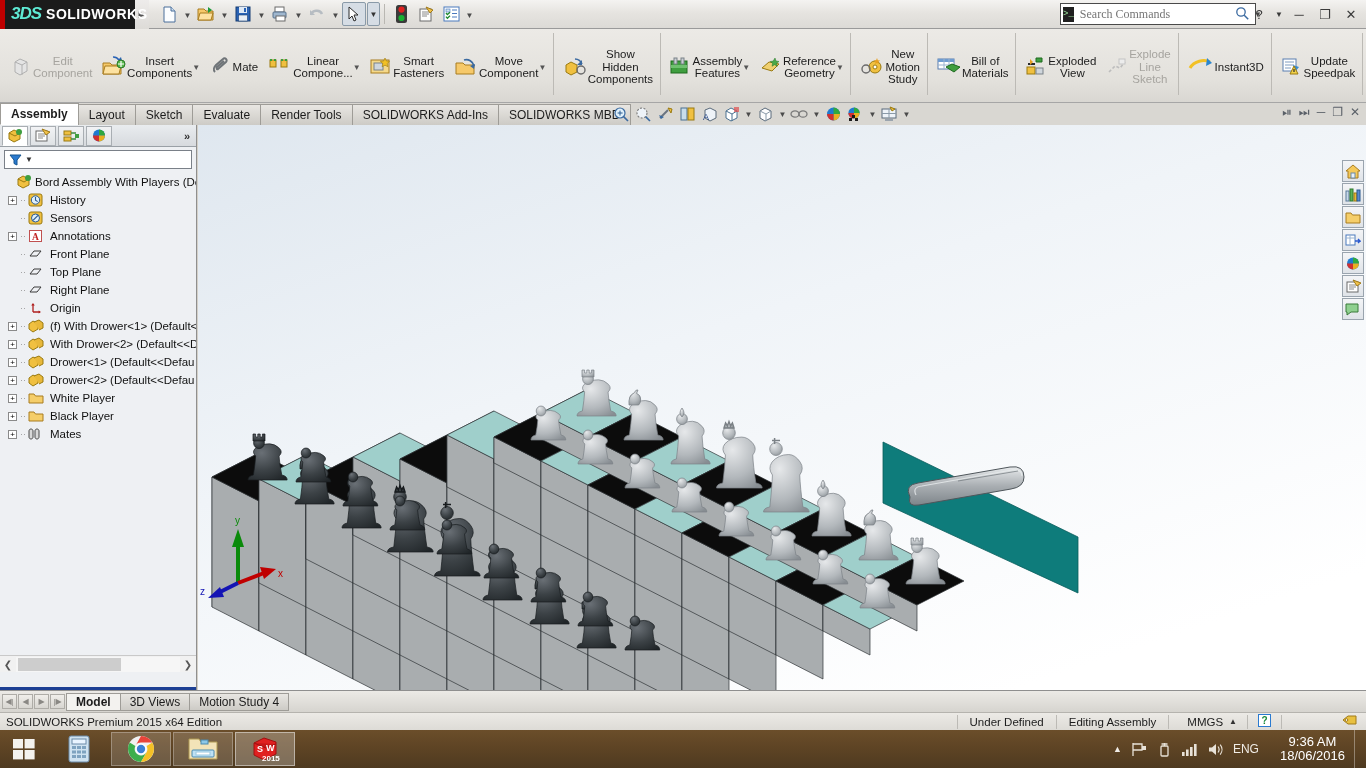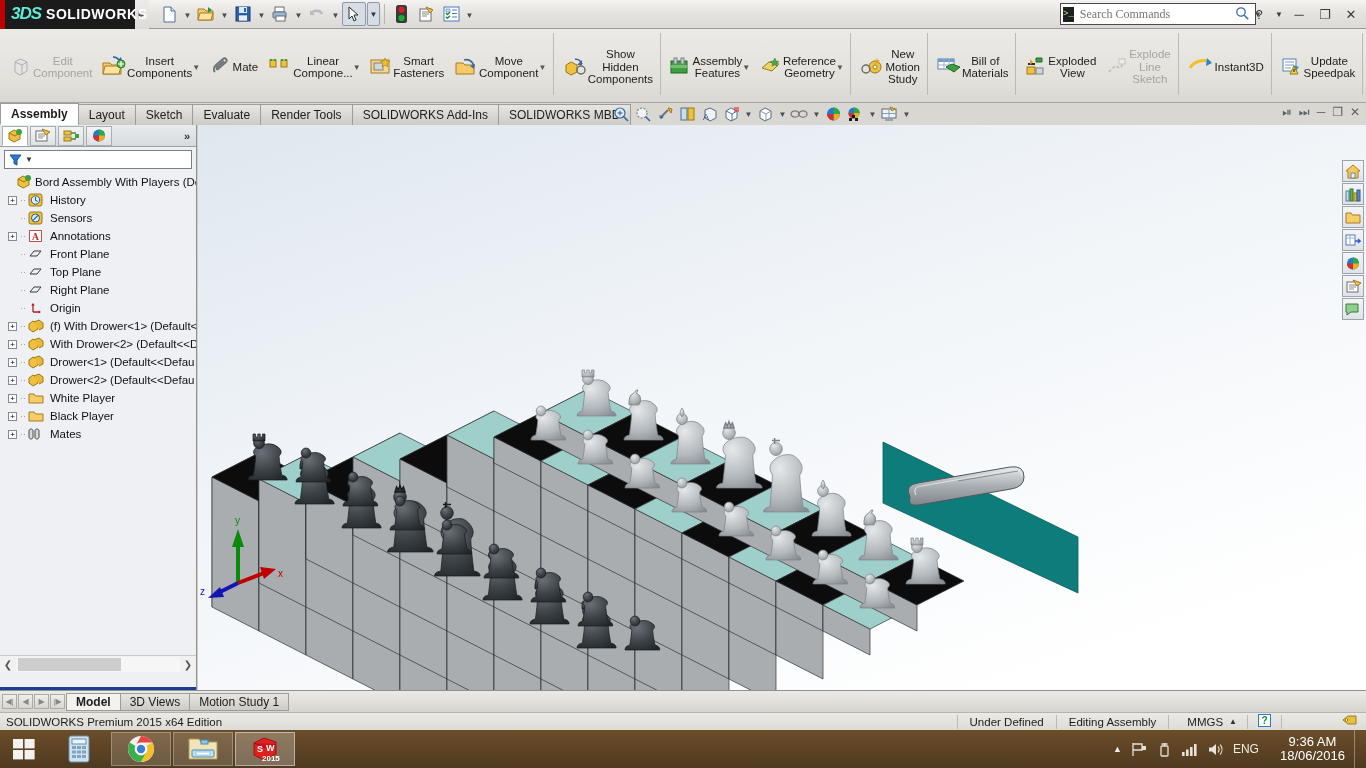--- a/index.html
+++ b/index.html
@@ -1592,21 +1592,21 @@
     <div class="nav-btn">◀</div>
     <div class="nav-btn">▶</div>
     <div class="nav-btn">|▶</div>
     <div class="btab active">
         <span>Model</span>
       </div>
     <div class="btab">
         <span>3D Views</span>
       </div>
     <div class="btab">
-        <span>Motion Study 1</span>
+        <span>Motion Study 4</span>
       </div>
   </div>
 
   <div class="statusbar">
     <span style="margin-left:6px">SOLIDWORKS Premium 2015 x64 Edition</span>
     <span style="flex:1"></span>
     <span class="sb-vline"></span>
     <span style="padding:0 12px">Under Defined</span>
     <span class="sb-vline"></span>
     <span style="padding:0 12px">Editing Assembly</span>

